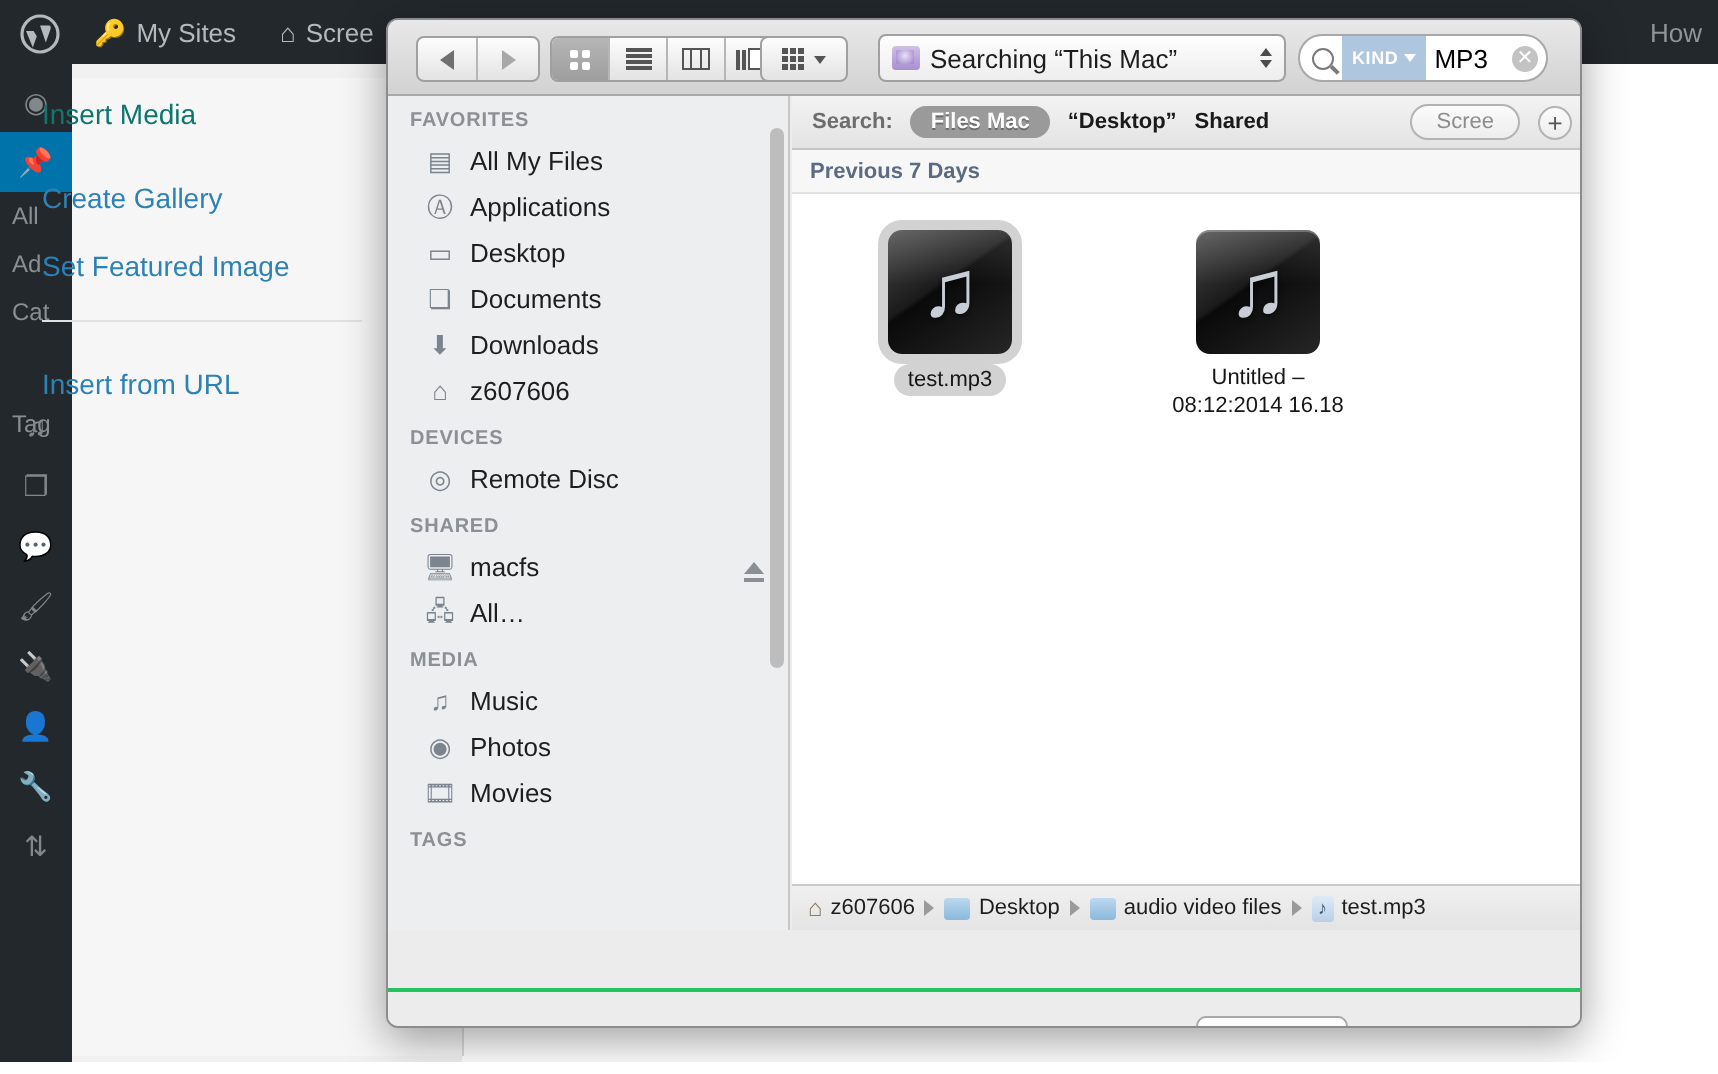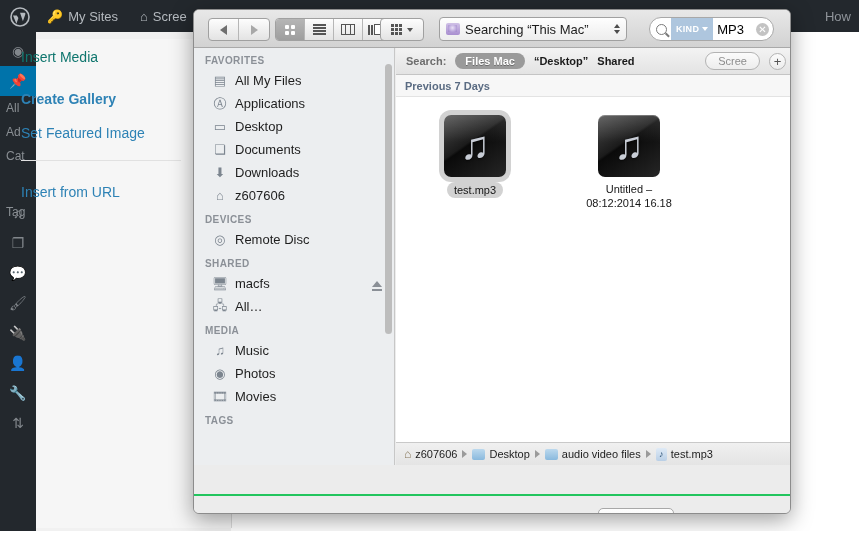--- a/index.html
+++ b/index.html
@@ -39,21 +39,21 @@
   .max-upload { position:absolute; left:470px; top:489px; font-size:11px;
     color:#dcdcdc; white-space:nowrap; }
 
   
   .media-panel { position:absolute; left:36px; top:39px; width:196px; height:489px;
     background:#f6f6f6; border-right:1px solid #dcdcdc; }
   .mp-title { position:absolute; left:21px; top:49px; font-size:14px;
     font-weight:normal; color:#0f766e; }
   .mp-link { position:absolute; left:21px; font-size:14px; color:#2d82b5;
     white-space:nowrap; }
-  #mp-gallery { top:91px;font-weight:bold; }
+  #mp-gallery { top:91px; }
   #mp-featured { top:125px; }
   .mp-divider { position:absolute; left:21px; top:160px; width:160px; height:1px;
     background:#e1e1e1; }
   #mp-url { top:184px; }
 
   
   .finder { position:absolute; left:193px; top:9px; width:598px; height:505px;
     background:#ececec; border:1px solid #8c8c8c; border-radius:6px;
     box-shadow: 0 6px 22px rgba(0,0,0,.38); overflow:hidden; }
 
@@ -93,21 +93,21 @@
   .ico-cf i.big { width:7px; height:11px; border:1.4px solid #555; background:#fff; }
 
   #arr-seg { left:186px; top:8px; width:44px; }
   #arr-seg > div { width:100%; gap:5px; }
   .ico-dots { display:grid; grid-template-columns:repeat(3,2.5px);
     grid-template-rows:repeat(3,2.5px); gap:1.5px; }
   .ico-dots i { background:#555; display:block; }
   .caret { width:0;height:0; border-left:3.5px solid transparent;
     border-right:3.5px solid transparent; border-top:4.5px solid #555; }
 
-  .loc-popup { position:absolute; left:245px; top:7px; width:188px; height:24px;
+  .loc-popup { position:absolute; left:245px; top:7px; width:204px; height:24px;
     border:1px solid #a0a0a0; border-radius:4px;
     background:linear-gradient(to bottom,#fefefe,#ededed);
     display:flex; align-items:center; padding:0 6px; gap:5px; }
   .loc-folder { width:14px; height:12px; border-radius:2px;
     background:linear-gradient(to bottom,#cfc0e6,#a98fd0); position:relative;
     flex:0 0 auto; }
   .loc-folder::after { content:""; position:absolute; left:2px; top:2px;
     width:9px; height:7px; border-radius:1px;
     background:radial-gradient(circle at 50% 40%, #e9e1f6, #9b7fc9); }
   .loc-text { font-size:13px; color:#1d1d1d; white-space:nowrap; flex:1; }

